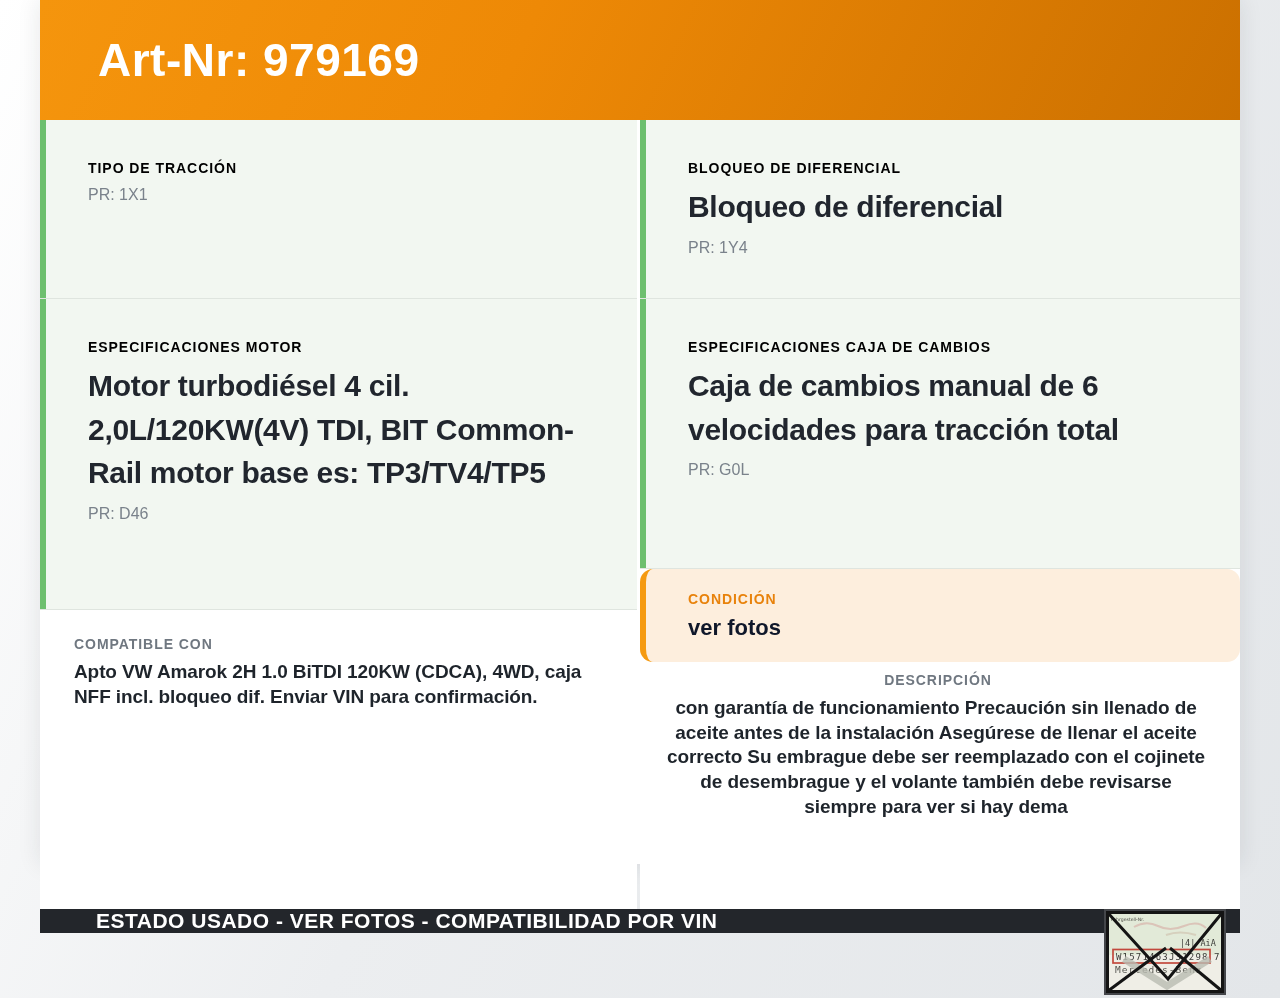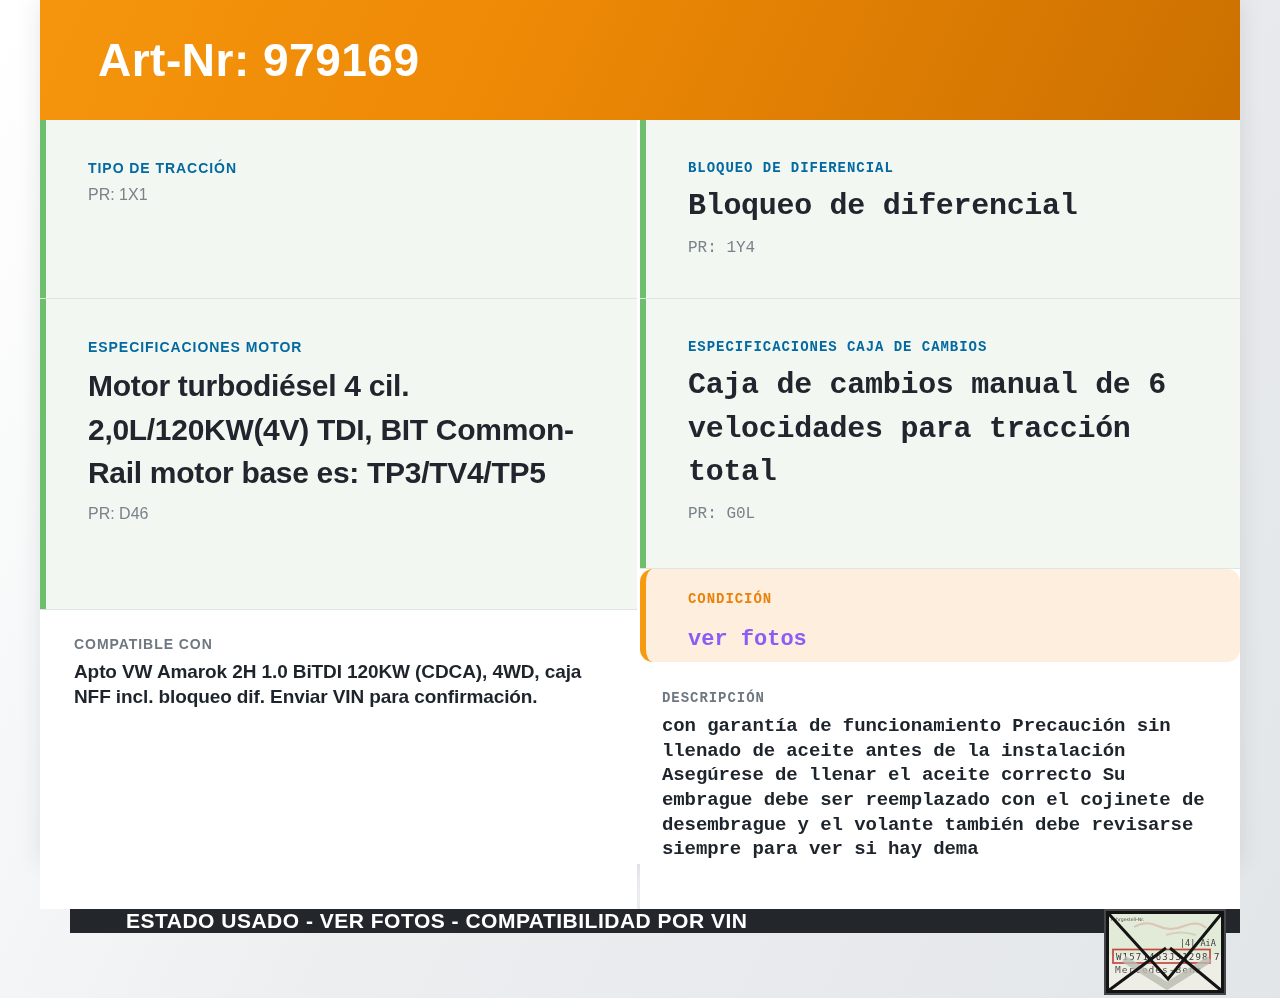--- a/index.html
+++ b/index.html
@@ -26,78 +26,77 @@
   }
   .hdr h1 {
     color: #ffffff; font-size: 46px; font-weight: 800;
     letter-spacing: 0.5px;
   }
   
   .cols { display: flex; height: 789px; flex: 0 0 789px; }
   .col { display: flex; flex-direction: column; }
   .col.left  { width: 597px; }
   .col-gap   { width: 3px; background: transparent; }
-  .col.right { width: 600px; font-family: Liberation Mono, monospace; }
+  .col.right { width: 600px; }
 
   .card {
     background: #f2f7f1;
     border-left: 6px solid #6dbf6e;
     padding: 40px 24px 0 42px;
   }
   .card.cond {
     background: #fdeedd;
     border-left: 6px solid #f59a11;
     padding-top: 22px;
     border-radius: 13px;
   }
   .sep { height: 1px; background: #dfe5df; flex: 0 0 1px; }
 
   .card-label {
-    font-size: 14px; font-weight: 700; color: #0369a1;
+    font-size: 14px; font-weight: 700; color: #000000;
     letter-spacing: 0.95px;
   }
   .card-label.orange { color: #e8820b; }
   .card-title {
     margin-top: 9px;
     font-size: 30px; font-weight: 700; color: #21262e;
     letter-spacing: -0.3px; line-height: 1.45;
     max-width: 520px;
   }
   .card-pr {
     margin-top: 10px;
     font-size: 16px; color: #7a828b;
   }
   .cond-value {
-    margin-top: 20px;
-    font-size: 22px; font-weight: 700; color: #8b5cf6;
+    margin-top: 8px;
+    font-size: 22px; font-weight: 700; color: #0f172a;
   }
 
   .plain { background: #ffffff; }
-  .plain.desc { padding: 28px 26px 0 22px; flex: 1 1 auto; }
+  .plain.desc { padding: 10px 26px 0 22px; flex: 1 1 auto; text-align: center; }
   .plain.compat { padding: 26px 26px 0 34px; flex: 1 1 auto; }
   .plain-label {
     font-size: 14px; font-weight: 700; color: #6f7780;
     letter-spacing: 0.95px;
   }
   .plain-body {
     margin-top: 8px;
     font-size: 19px; font-weight: 700; color: #1e242b;
     line-height: 1.3; max-width: 552px;
     letter-spacing: -0.1px;
   }
   .plain.desc .plain-body { font-weight: 600; max-width: 548px; }
 
   
   .ftr {
     position: relative;
     height: 88px; flex: 1 1 auto;
     background: #23262b;
     display: flex; align-items: center;
     padding-left: 56px;
-    margin-left: 30px;
   }
   .ftr-text {
     color: #ffffff; font-size: 21px; font-weight: 700;
     letter-spacing: 0.5px;
   }
   .vin-doc {
     position: absolute; right: 16px; top: 2px;
     width: 118px; height: 82px;
     outline: 2px solid #44464a;
   }

